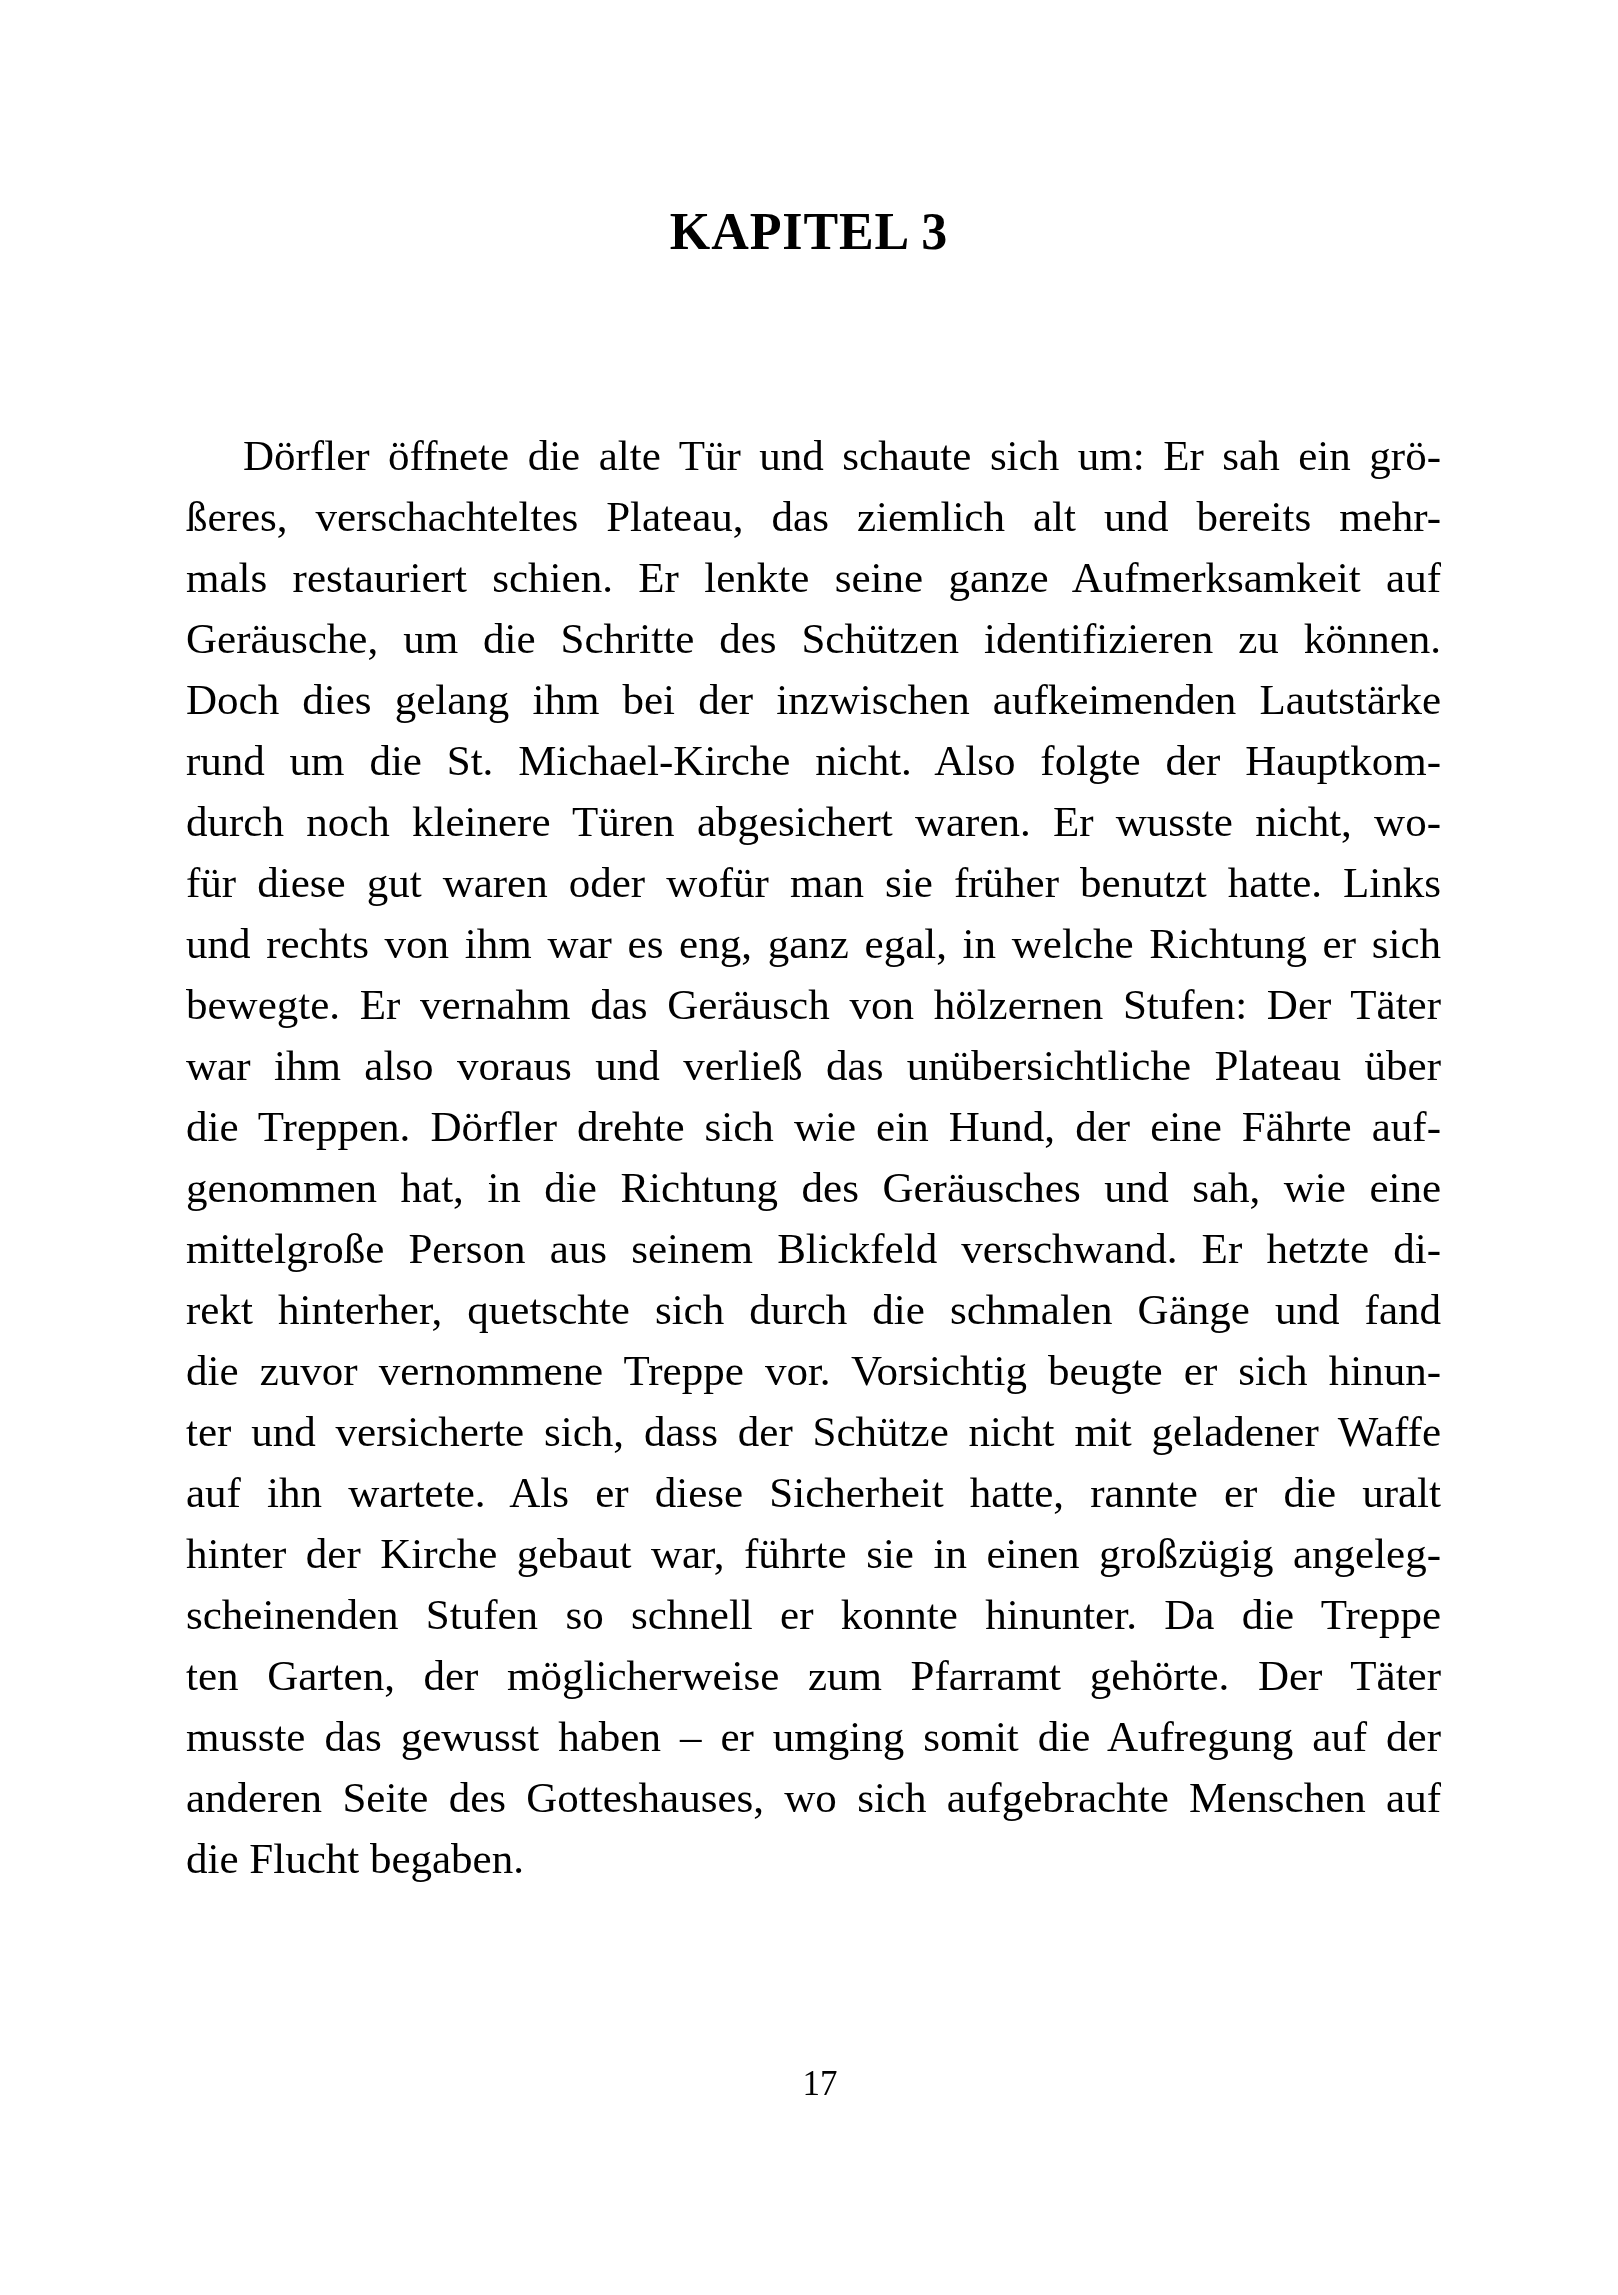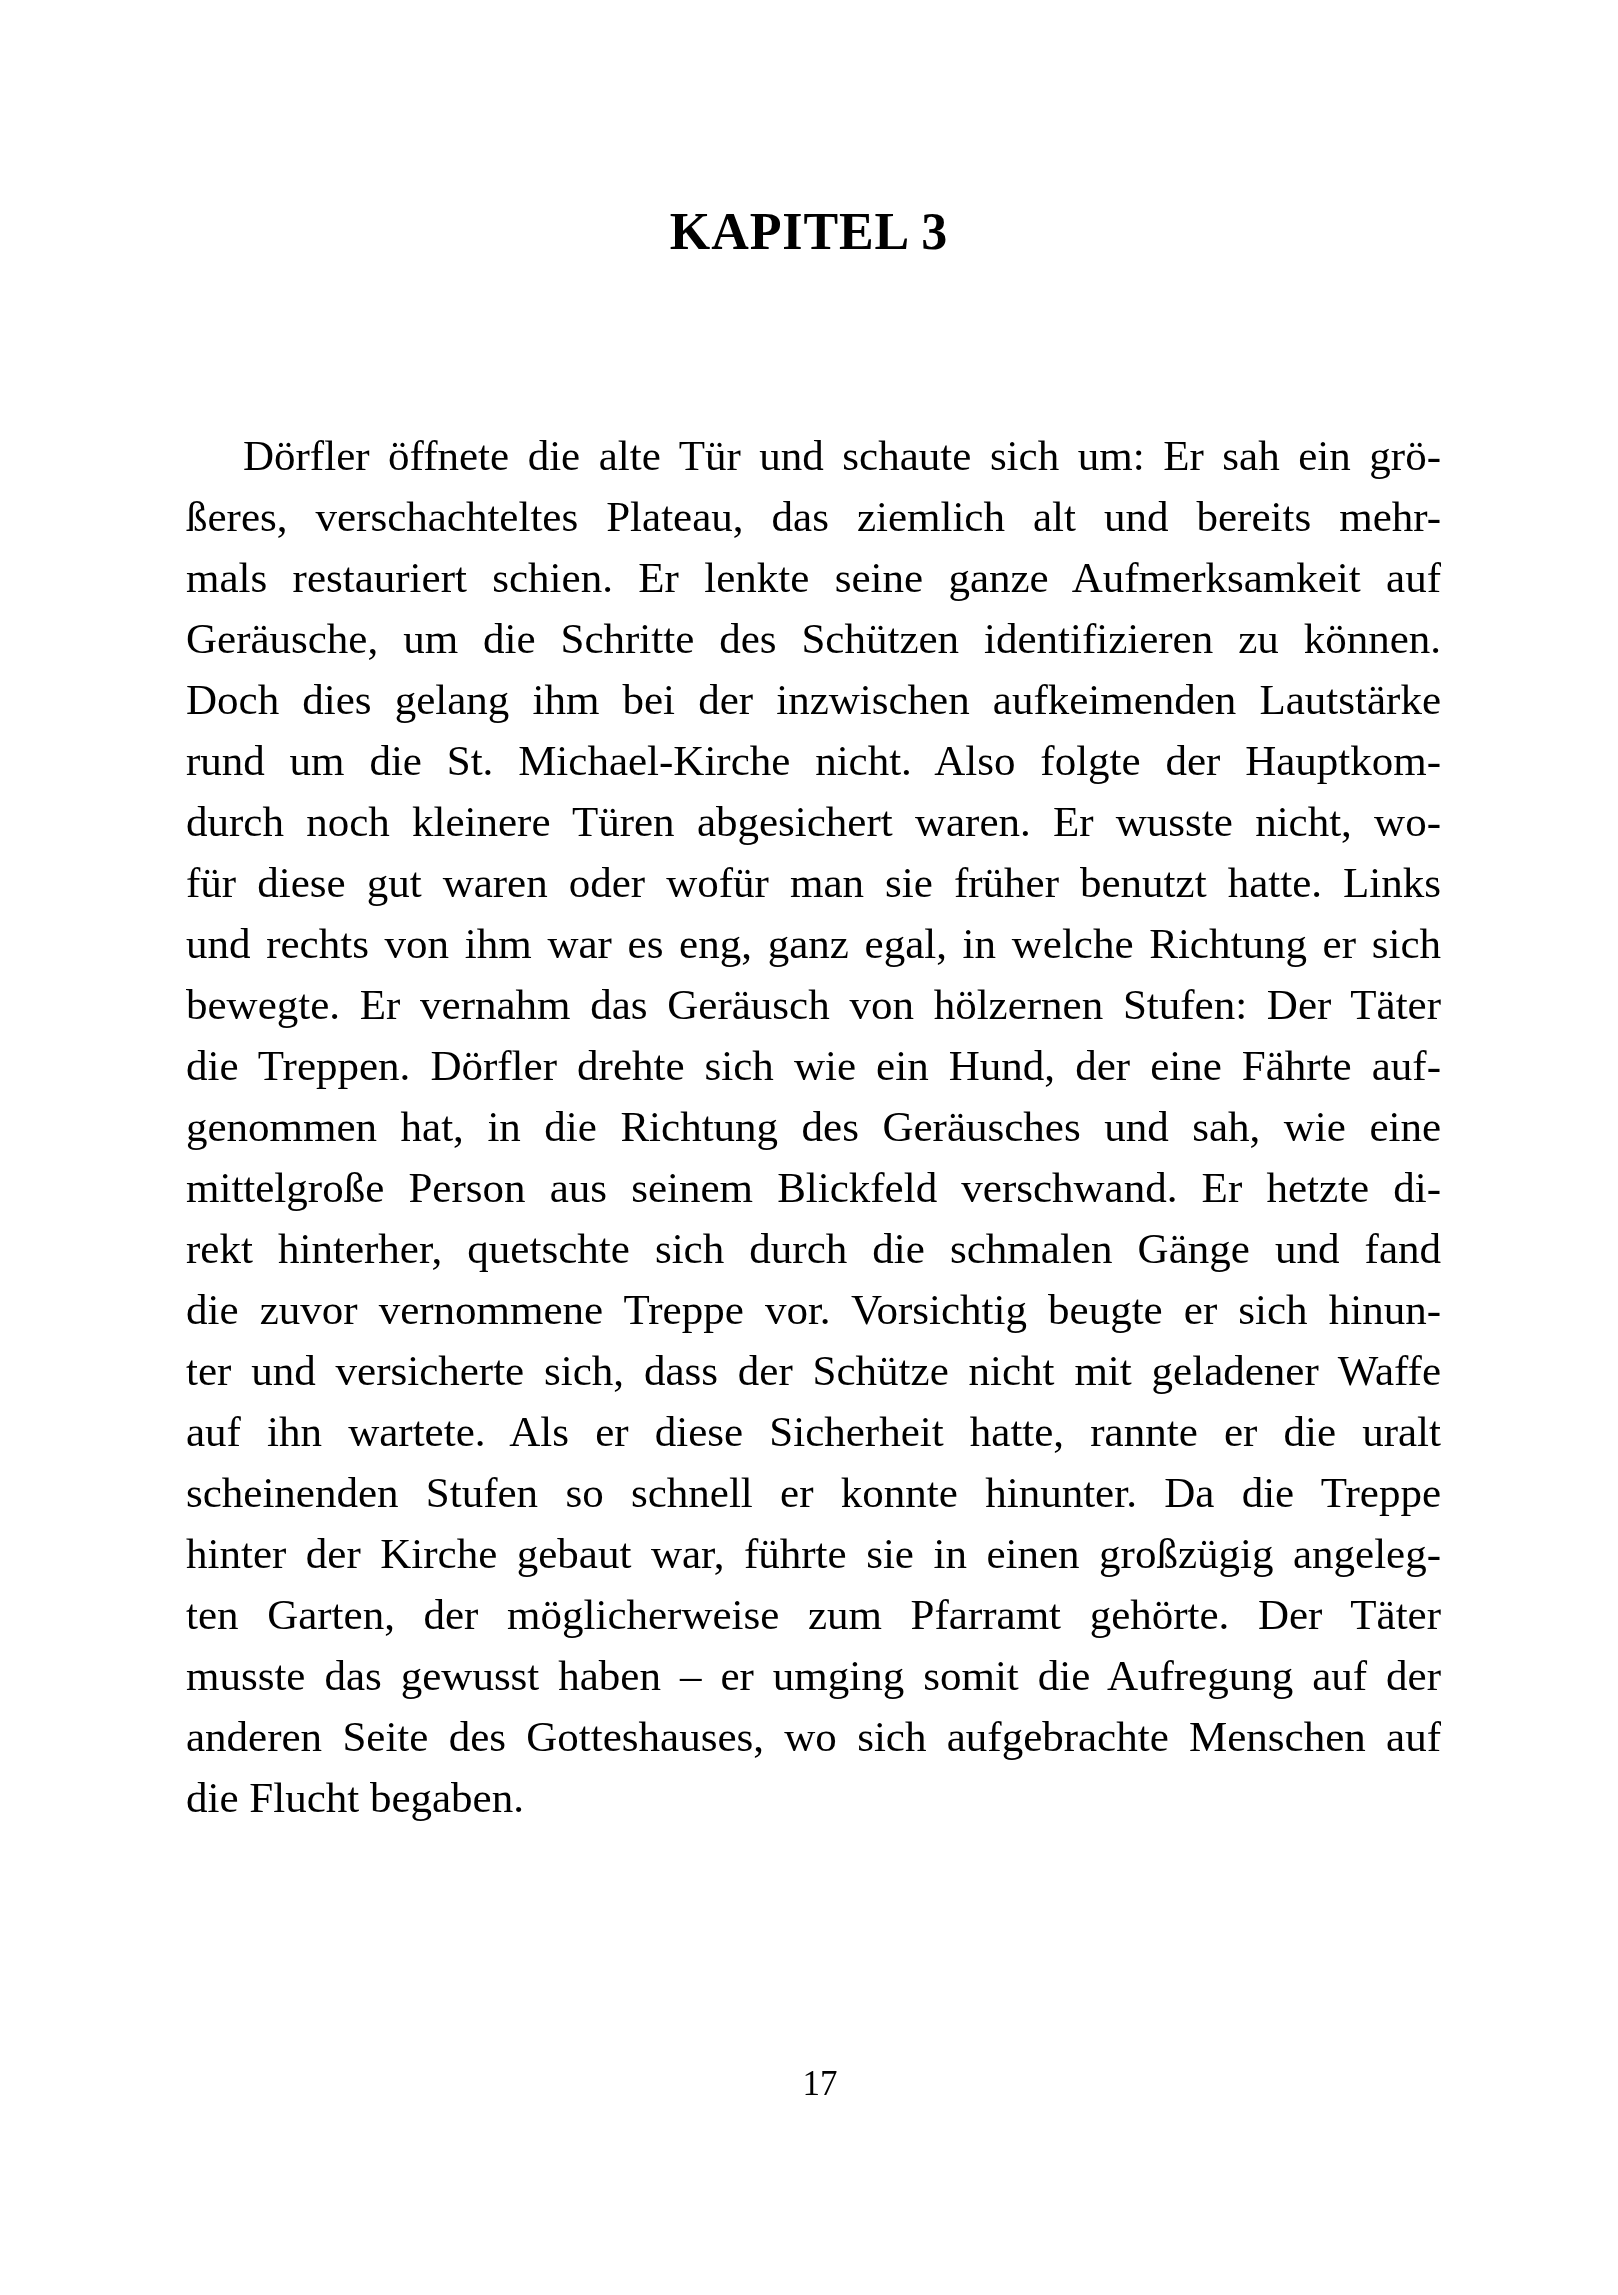--- a/index.html
+++ b/index.html
@@ -79,29 +79,30 @@
     <span class="line first" style="white-space: normal; display: block; overflow: hidden;">Dörfler öffnete die alte Tür und schaute sich um: Er sah ein grö-</span>
     <span class="line" style="white-space: normal; display: block; overflow: hidden;">ßeres, verschachteltes Plateau, das ziemlich alt und bereits mehr-</span>
     <span class="line" style="white-space: normal; display: block; overflow: hidden;">mals restauriert schien. Er lenkte seine ganze Aufmerksamkeit auf</span>
     <span class="line" style="white-space: normal; display: block; overflow: hidden;">Geräusche, um die Schritte des Schützen identifizieren zu können.</span>
     <span class="line" style="white-space: normal; display: block; overflow: hidden;">Doch dies gelang ihm bei der inzwischen aufkeimenden Lautstärke</span>
     <span class="line" style="white-space: normal; display: block; overflow: hidden;">rund um die St. Michael-Kirche nicht. Also folgte der Hauptkom-</span>
     <span class="line" style="white-space: normal; display: block; overflow: hidden;">durch noch kleinere Türen abgesichert waren. Er wusste nicht, wo-</span>
     <span class="line" style="white-space: normal; display: block; overflow: hidden;">für diese gut waren oder wofür man sie früher benutzt hatte. Links</span>
     <span class="line" style="white-space: normal; display: block; overflow: hidden;">und rechts von ihm war es eng, ganz egal, in welche Richtung er sich</span>
     <span class="line" style="white-space: normal; display: block; overflow: hidden;">bewegte. Er vernahm das Geräusch von hölzernen Stufen: Der Täter</span>
+    <span class="line" style="white-space: normal; display: block; overflow: hidden;">war ihm also voraus und verließ das unübersichtliche Plateau über</span>
     <span class="line" style="white-space: normal; display: block; overflow: hidden;">die Treppen. Dörfler drehte sich wie ein Hund, der eine Fährte auf-</span>
     <span class="line" style="white-space: normal; display: block; overflow: hidden;">genommen hat, in die Richtung des Geräusches und sah, wie eine</span>
     <span class="line" style="white-space: normal; display: block; overflow: hidden;">mittelgroße Person aus seinem Blickfeld verschwand. Er hetzte di-</span>
     <span class="line" style="white-space: normal; display: block; overflow: hidden;">rekt hinterher, quetschte sich durch die schmalen Gänge und fand</span>
     <span class="line" style="white-space: normal; display: block; overflow: hidden;">die zuvor vernommene Treppe vor. Vorsichtig beugte er sich hinun-</span>
     <span class="line" style="white-space: normal; display: block; overflow: hidden;">ter und versicherte sich, dass der Schütze nicht mit geladener Waffe</span>
     <span class="line" style="white-space: normal; display: block; overflow: hidden;">auf ihn wartete. Als er diese Sicherheit hatte, rannte er die uralt</span>
+    <span class="line" style="white-space: normal; display: block; overflow: hidden;">hinter der Kirche gebaut war, führte sie in einen großzügig angeleg-</span>
     <span class="line" style="white-space: normal; display: block; overflow: hidden;">scheinenden Stufen so schnell er konnte hinunter. Da die Treppe</span>
-    <span class="line" style="white-space: normal; display: block; overflow: hidden;">hinter der Kirche gebaut war, führte sie in einen großzügig angeleg-</span>
     <span class="line" style="white-space: normal; display: block; overflow: hidden;">ten Garten, der möglicherweise zum Pfarramt gehörte. Der Täter</span>
     <span class="line" style="white-space: normal; display: block; overflow: hidden;">musste das gewusst haben – er umging somit die Aufregung auf der</span>
     <span class="line" style="white-space: normal; display: block; overflow: hidden;">anderen Seite des Gotteshauses, wo sich aufgebrachte Menschen auf</span>
     <span class="line last">die Flucht begaben.</span>
   </div>
 
   <div class="page-number">17</div>
 </div>
 
 

